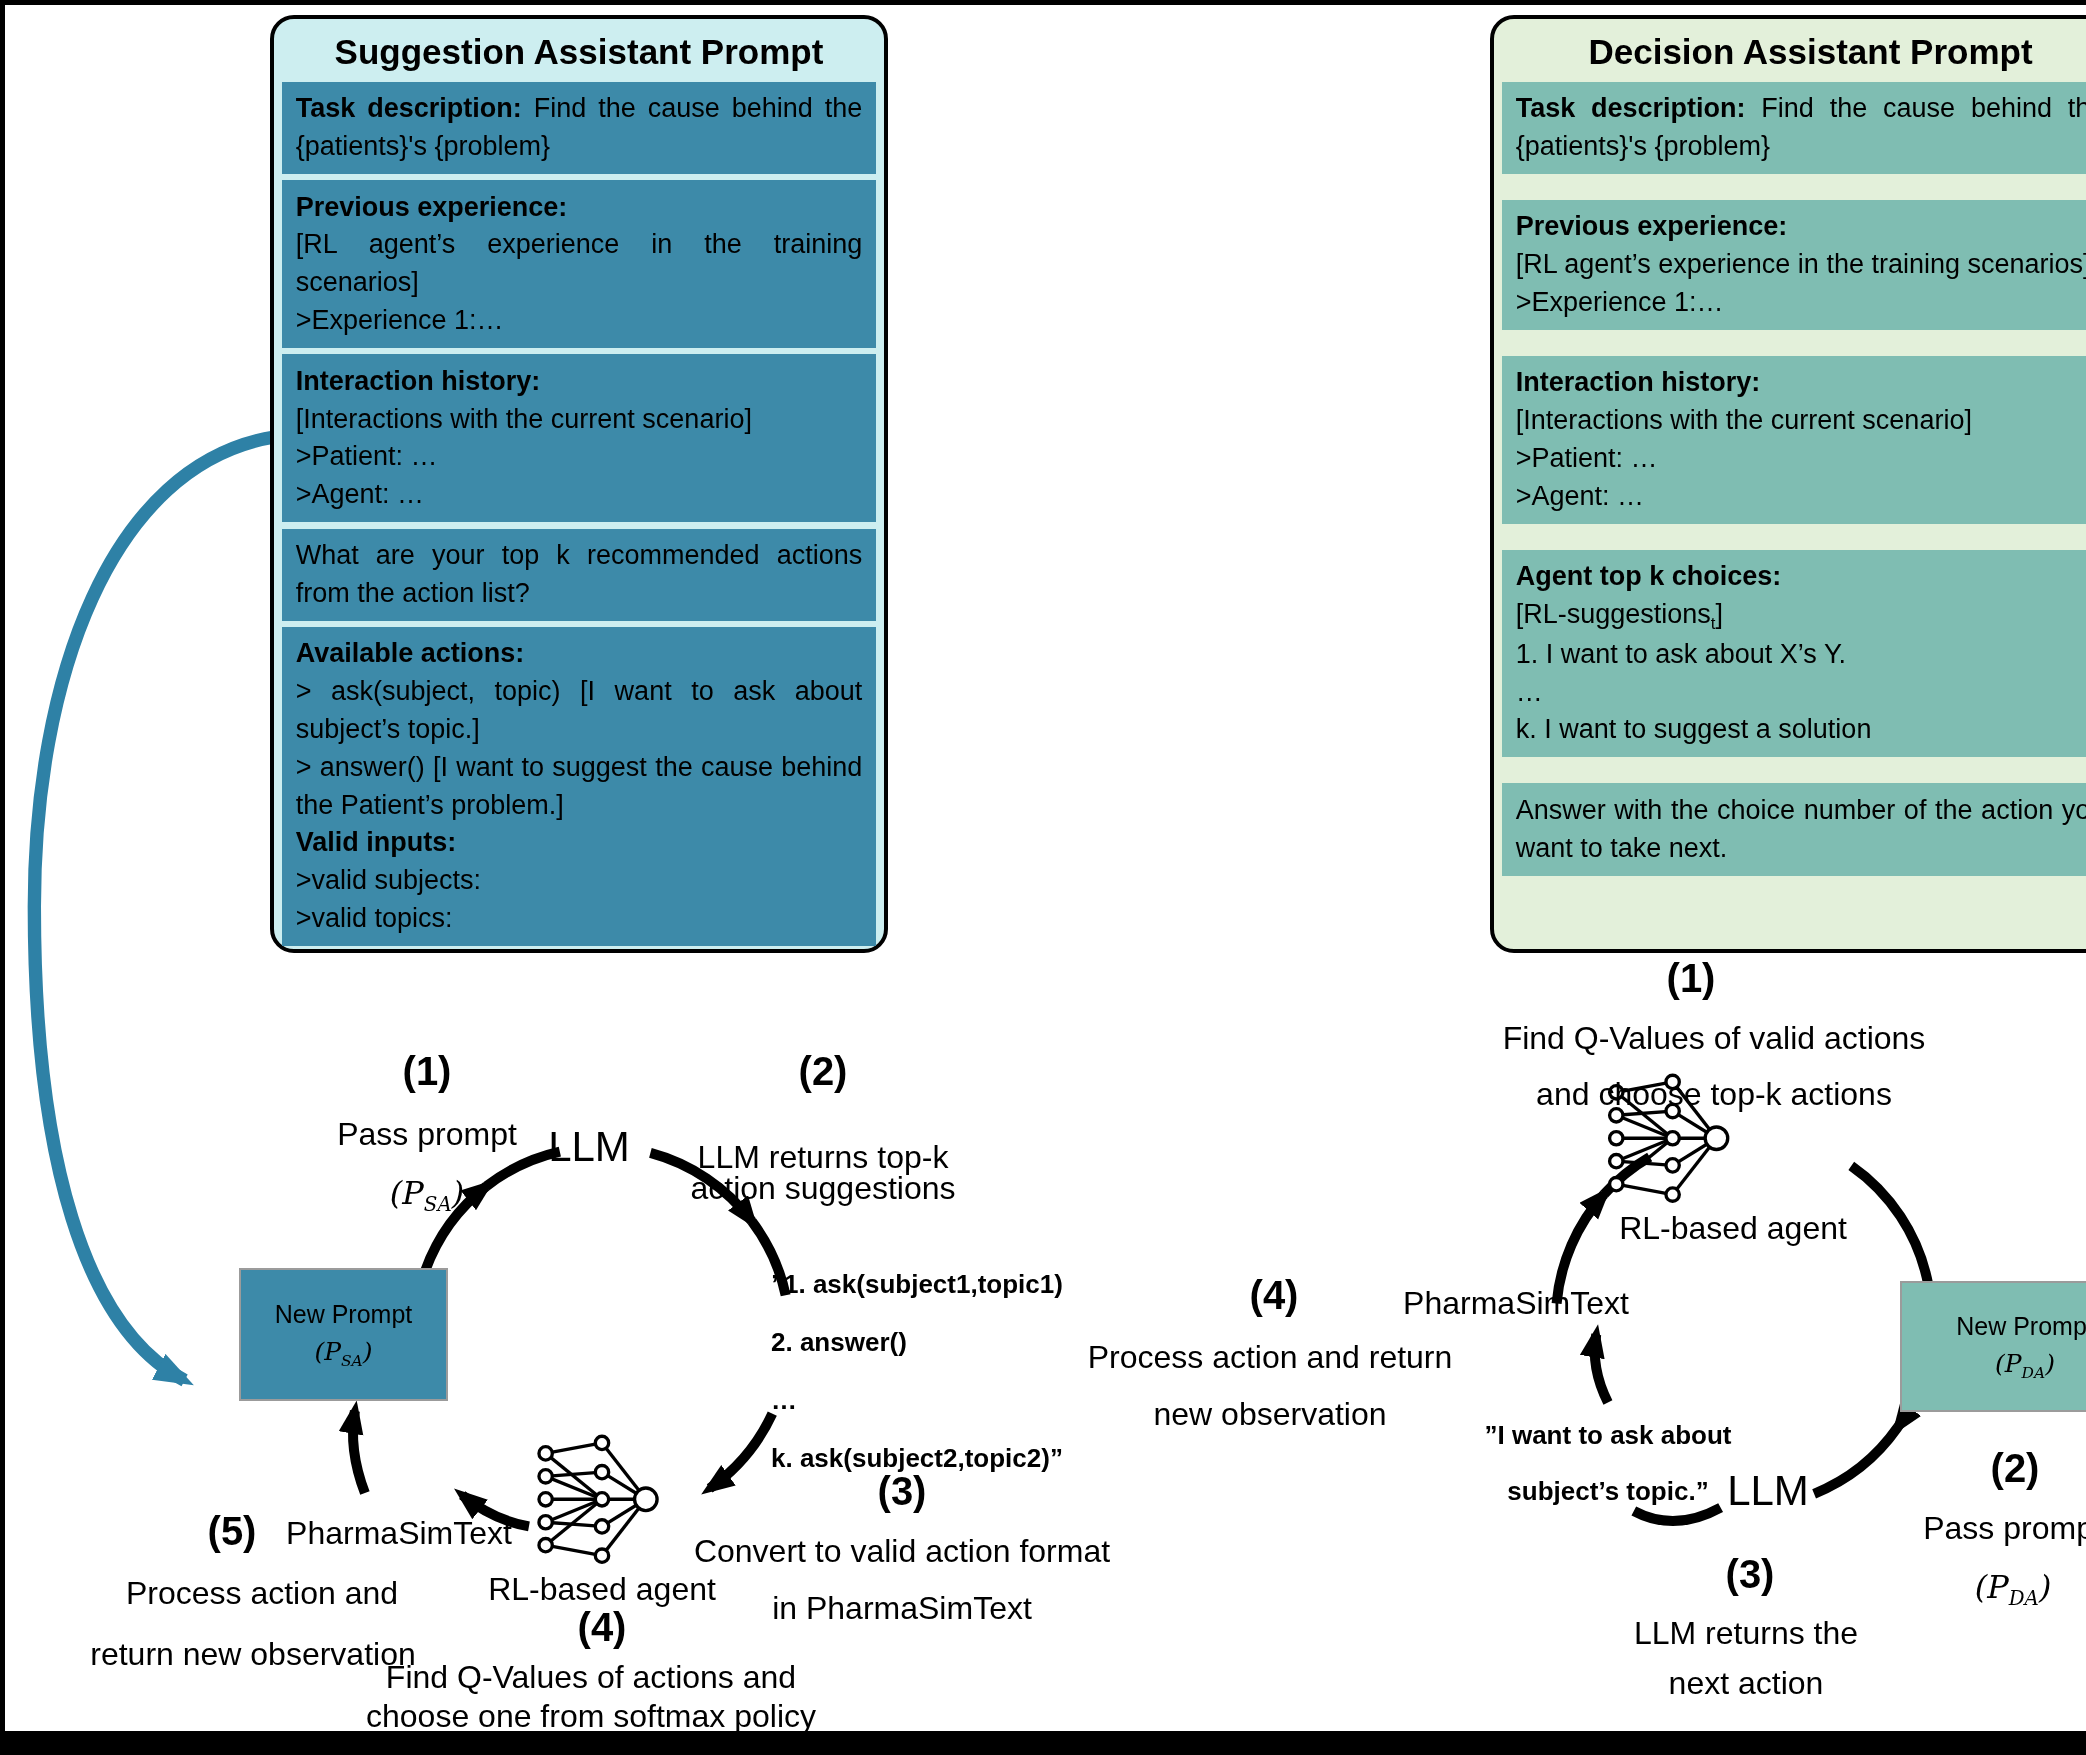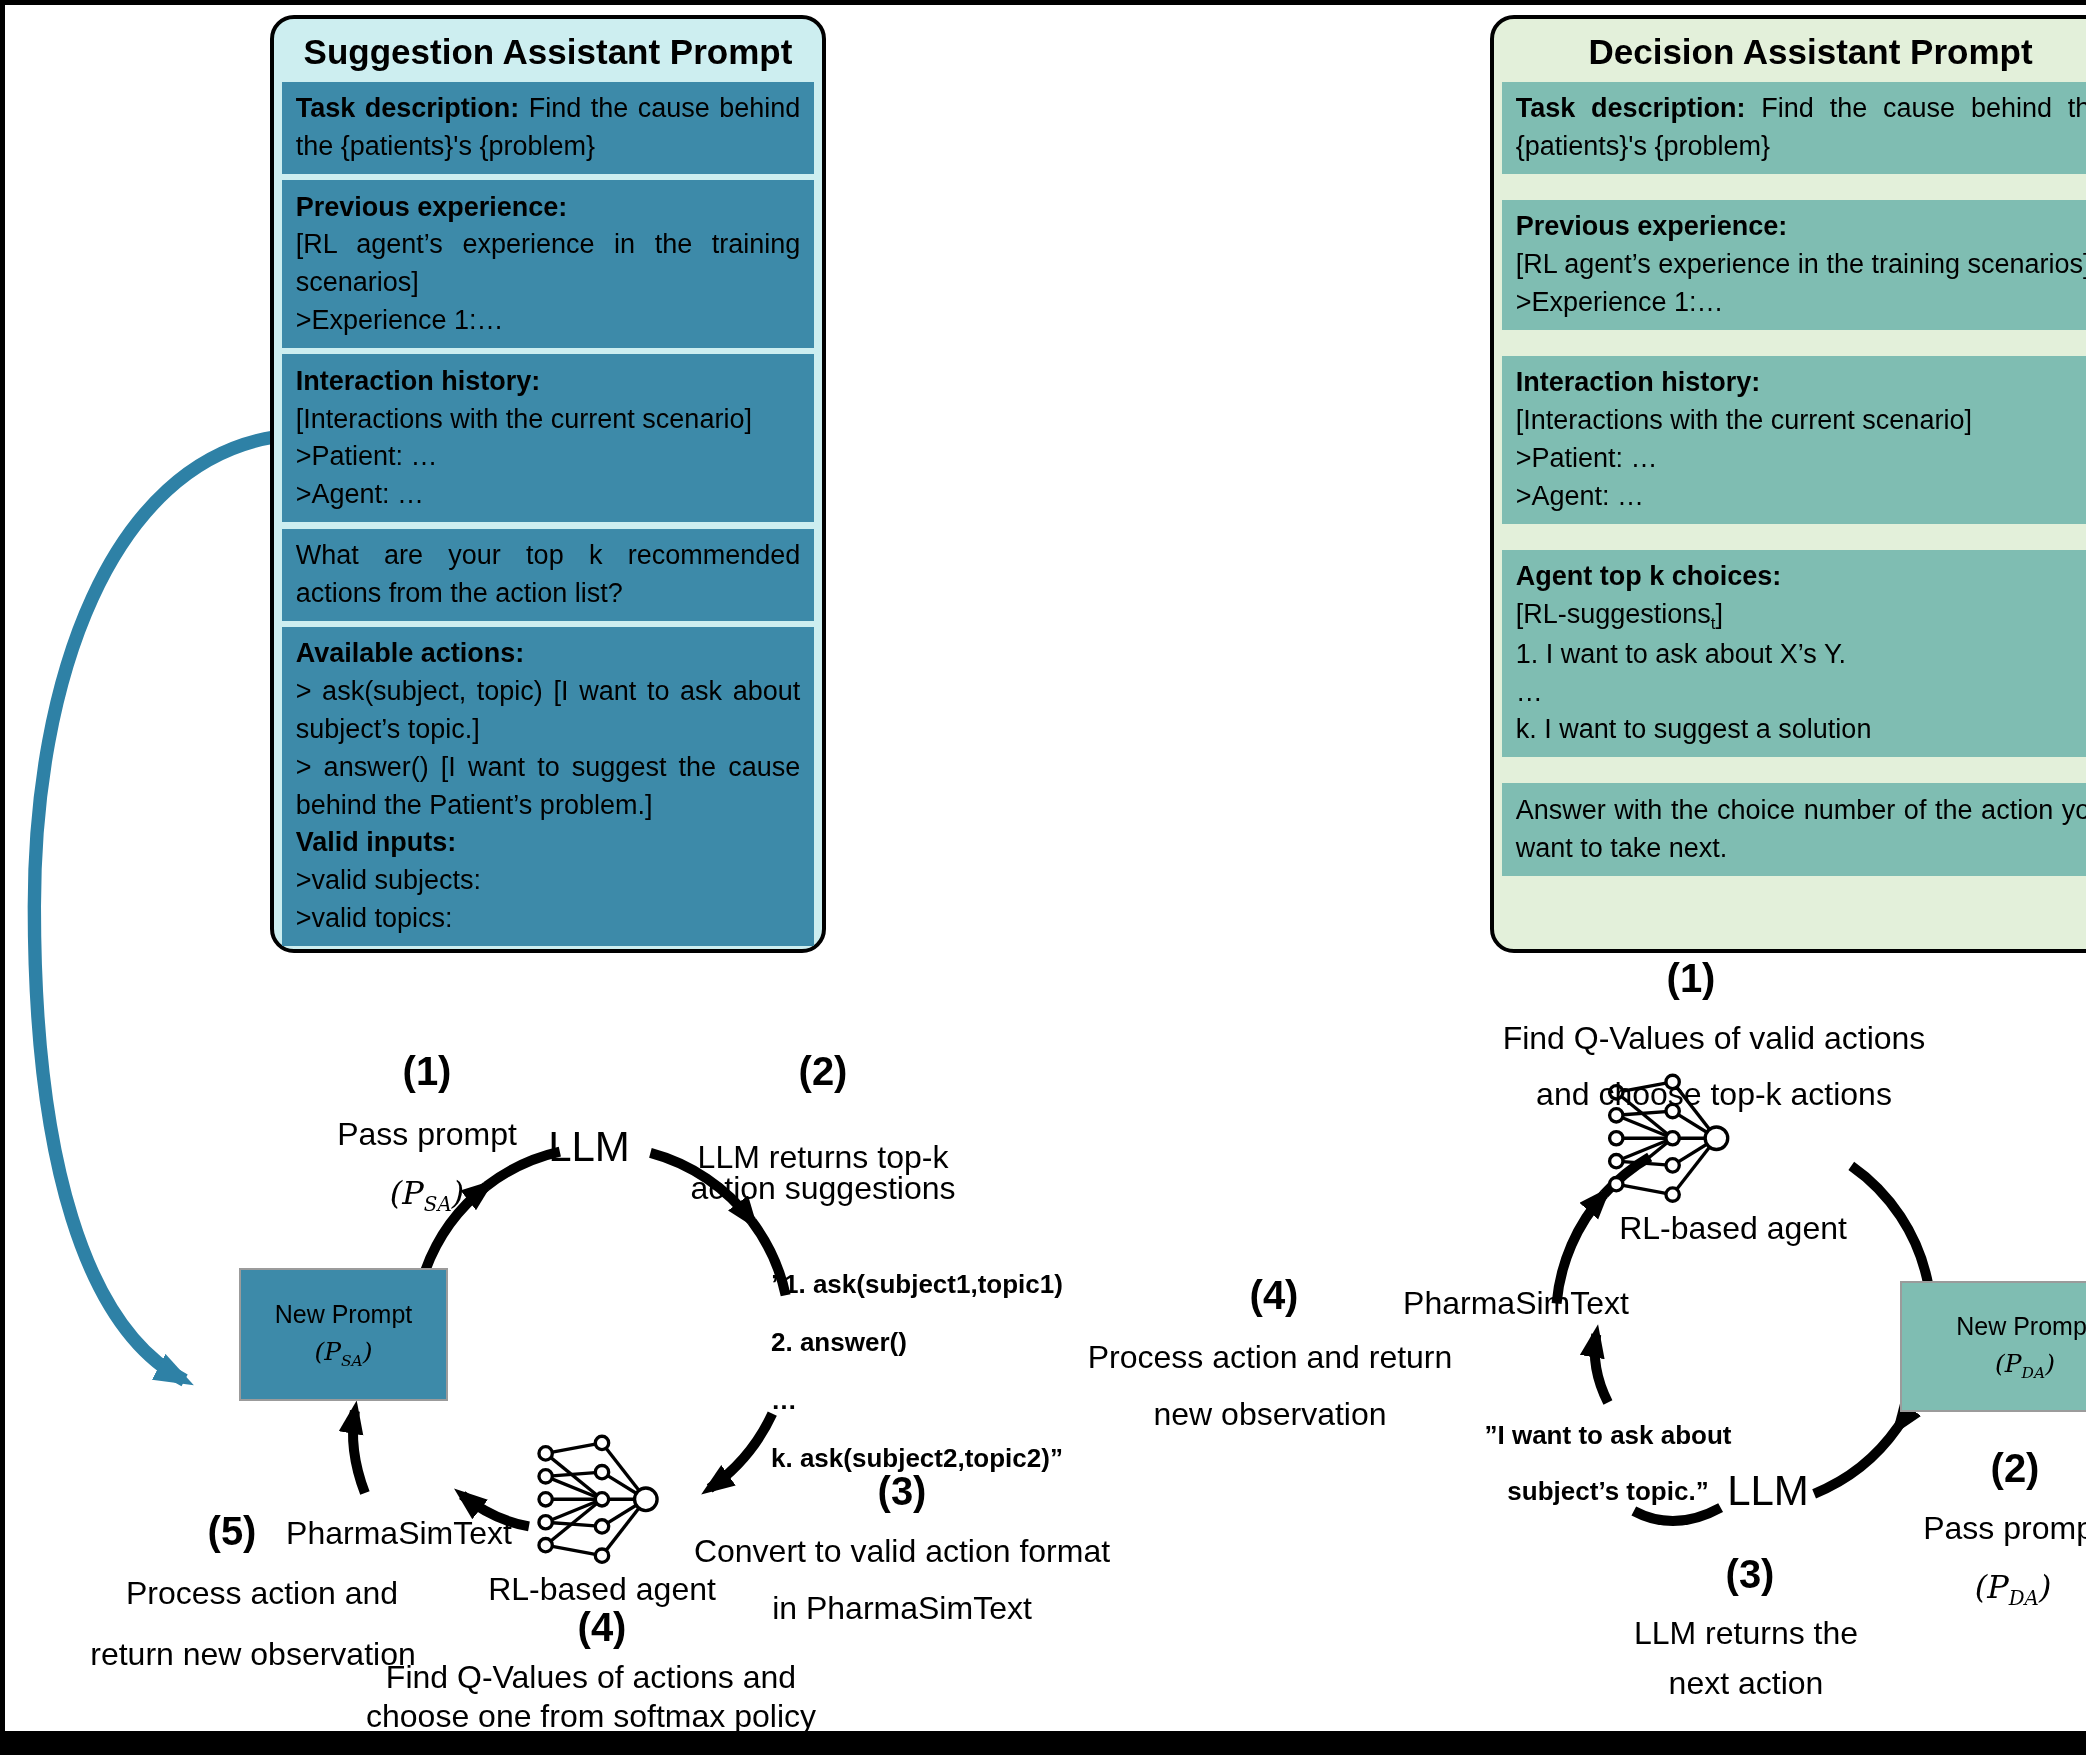--- a/index.html
+++ b/index.html
@@ -103,21 +103,21 @@
       <path d="M 4423 2781 A 450 450 0 0 1 4534 3408" marker-end="url(#mB)"></path>
       <path d="M 4534 3408 A 450 450 0 0 1 4334 3567"></path>
       <path d="M 4110 3600 Q 4000 3660 3902 3608"></path>
       <path d="M 3840 3348 Q 3798 3265 3812 3185" marker-end="url(#mB)"></path>
     </g>
 
     <use href="#nn" x="1280" y="3420"></use>
     <use href="#nn" x="3845" y="2555"></use>
   </svg>
 
-  <div class="panel" style="left:265px; top:10.4px; width:556px; height:938px; background:#cdeef0;">
+  <div class="panel" style="left:265px; top:10.4px; width:618px; height:938px; background:#cdeef0;">
     <div class="ptitle">Suggestion Assistant Prompt</div>
     <div class="pboxes" style="gap:6.3px;">
       <div class="pbox" style="background:#3d8aa9;">
         <span class="b">Task description:</span><span> Find the cause behind the {patients}'s {problem}</span>
       </div>
       <div class="pbox" style="background:#3d8aa9;">
         <div class="b">Previous experience:</div>
         <div>[RL agent’s experience in the training scenarios]</div>
         <div>&gt;Experience 1:…</div>
       </div>

